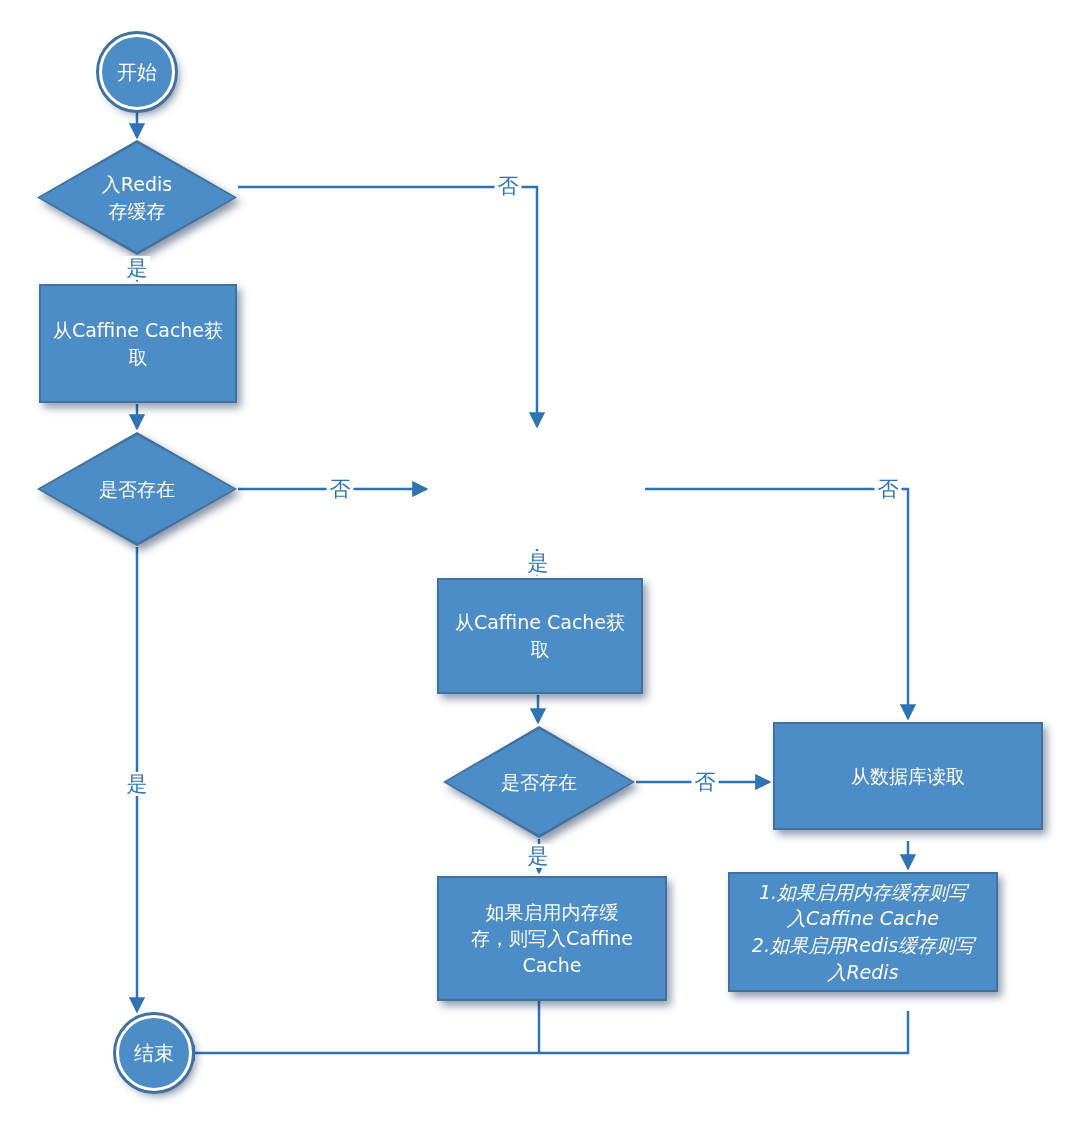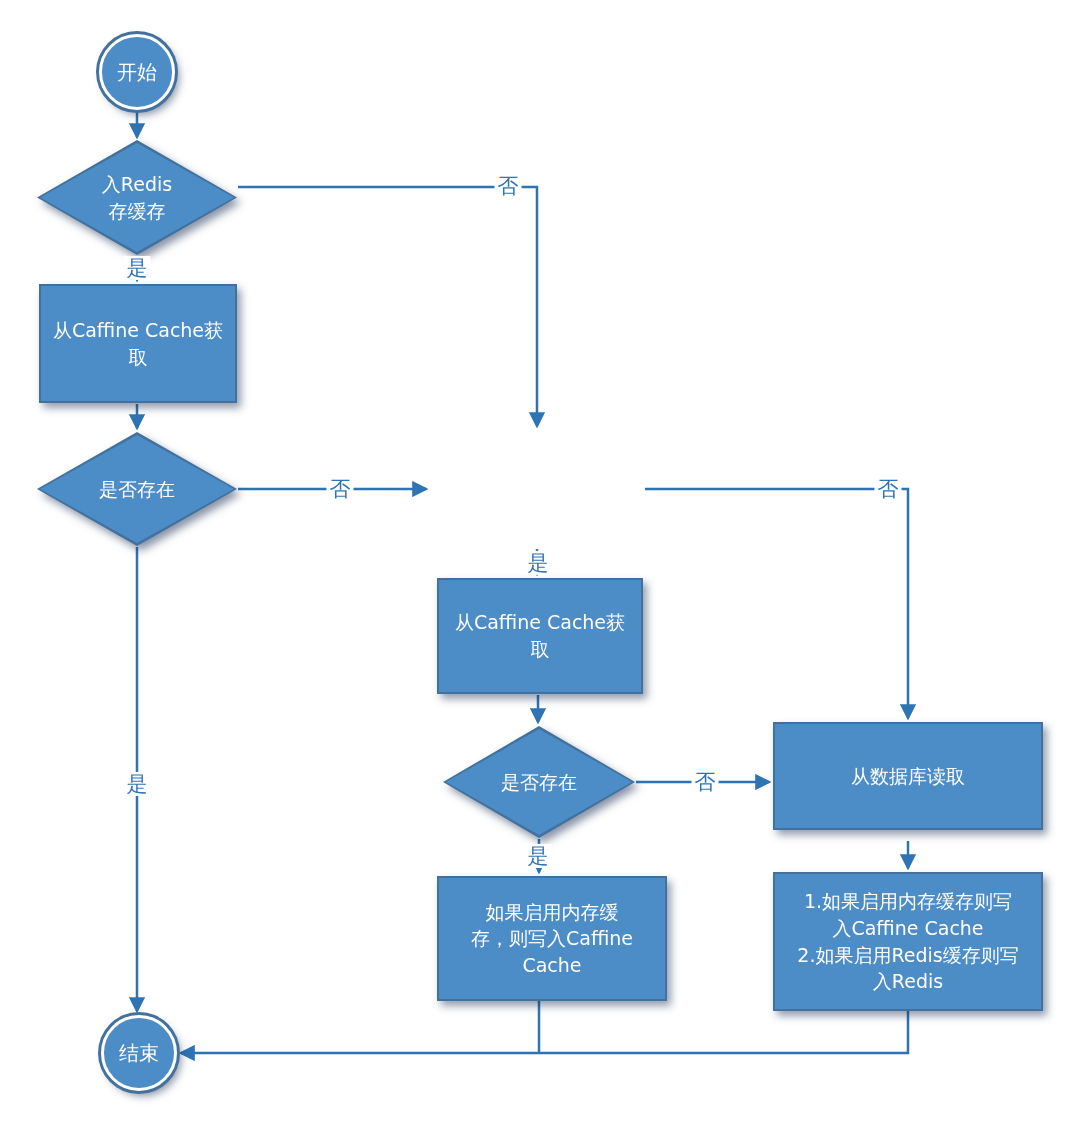--- a/index.html
+++ b/index.html
@@ -102,28 +102,28 @@
   <div class="node rect" style="left:437px;top:876px;width:230px;height:125px;">
     <div class="node-label">如果启用内存缓
 存，则写入Caffine
 Cache</div>
   </div>
 
   <div class="node rect" style="left:773px;top:722px;width:270px;height:108px;">
     <div class="node-label">从数据库读取</div>
   </div>
 
-  <div class="node rect" style="left:773px;top:872px;width:270px;height:139px;">
+  <div class="node rect" style="left:728px;top:872px;width:270px;height:120px;font-style:italic;">
     <div class="node-label">1.如果启用内存缓存则写
 入Caffine Cache
 2.如果启用Redis缓存则写
 入Redis</div>
   </div>
 
-  <div class="node circle" style="left:101px;top:1015px;">
+  <div class="node circle" style="left:116px;top:1015px;">
     <div class="node-label">结束</div>
   </div>
 
   <span class="edge-label" style="left:137px;top:268px;">是</span>
   <span class="edge-label" style="left:508px;top:186px;">否</span>
   <span class="edge-label" style="left:340px;top:489px;">否</span>
   <span class="edge-label" style="left:137px;top:784px;">是</span>
   <span class="edge-label" style="left:538px;top:563px;">是</span>
   <span class="edge-label" style="left:888px;top:489px;">否</span>
   <span class="edge-label" style="left:538px;top:856px;">是</span>

